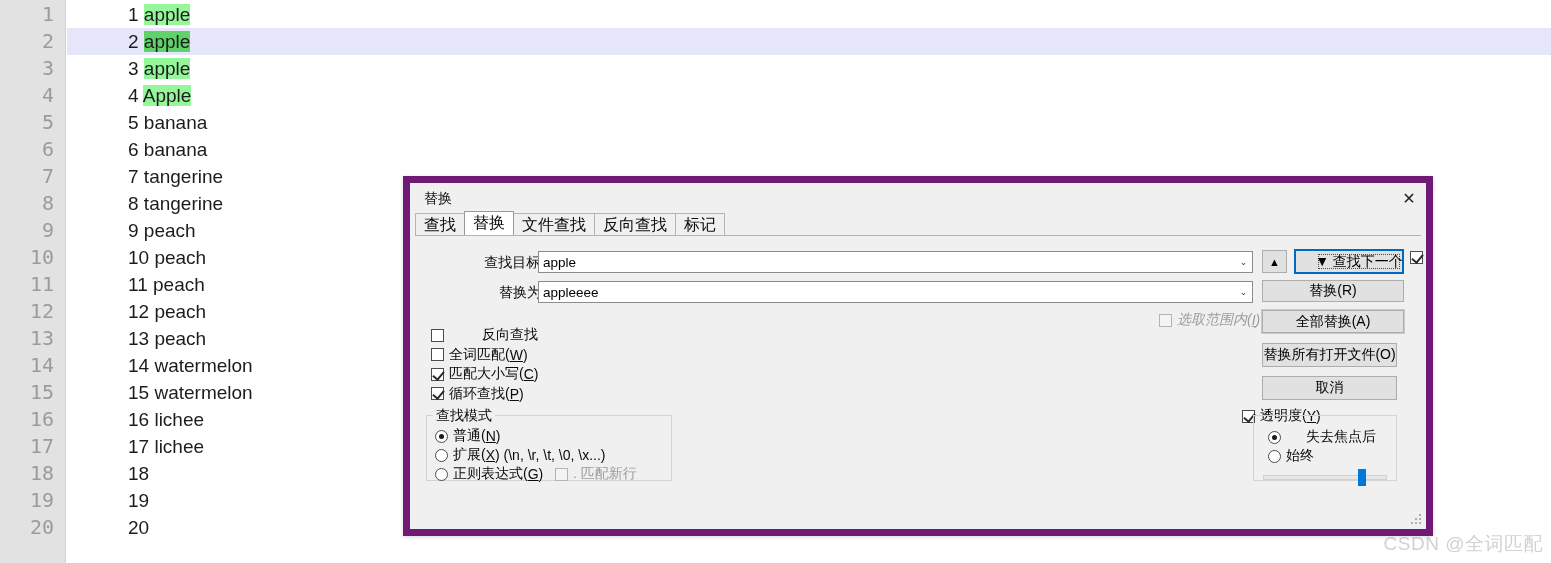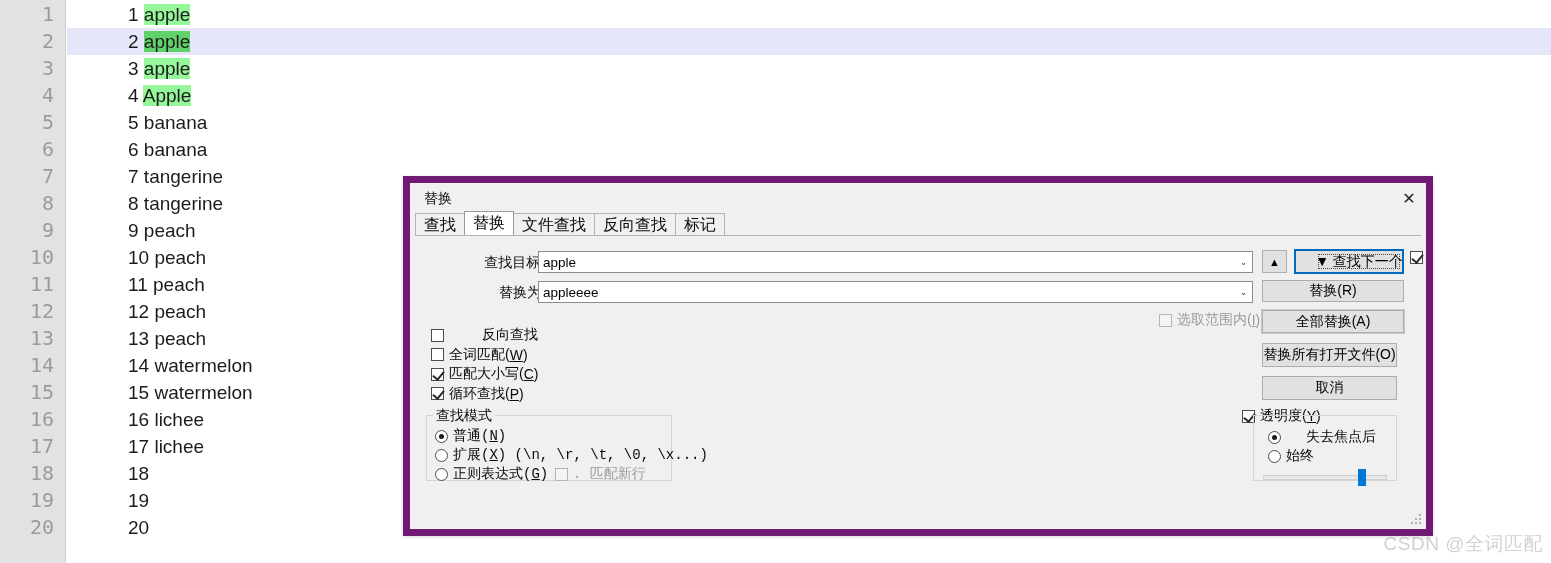--- a/index.html
+++ b/index.html
@@ -320,21 +320,21 @@
     </div>
 
     <div class="chk on" style="left:1000px; top:14px;">
       <span class="box"></span>
     </div>
 
     <div class="wbtn" style="left:852px; top:43px; width:142px; height:22px;">
       <span>替换(R)</span>
     </div>
 
-    <div class="chk disabled" style="left:749px; top:74px;">
+    <div class="chk disabled" style="left:749px; top:74px;font-style:italic;">
       <span class="box"></span>
       <span>选取范围内(</span>
         <span class="mnem">I</span>
         <span>)</span>
     </div>
 
     <div class="wbtn defaultoutline" style="left:852px; top:73px; width:142px; height:23px;">
       <span>全部替换(A)</span>
     </div>
 
@@ -364,21 +364,21 @@
           <span>)</span>
         </div>
         <div class="chk on" style="left: 21px; top: 147.5px;">
           <span class="box"></span>
           <span>循环查找(</span>
           <span class="mnem">P</span>
           <span>)</span>
         </div>
       </div>
 
-    <div class="group" style="left:16px; top:178px; width:246px; height:66px;font-family:Liberation Mono, monospace;">
+    <div class="group" style="left:16px; top:178px; width:246px; height:66px;">
       <span class="legend">查找模式</span>
 
       <div class="rad on" style="left:8px; top:11px;">
         <span class="circ"></span>
         <span>普通(</span>
           <span class="mnem">N</span>
           <span>)</span>
       </div>
 
       <div class="rad" style="left:8px; top:30px;">

